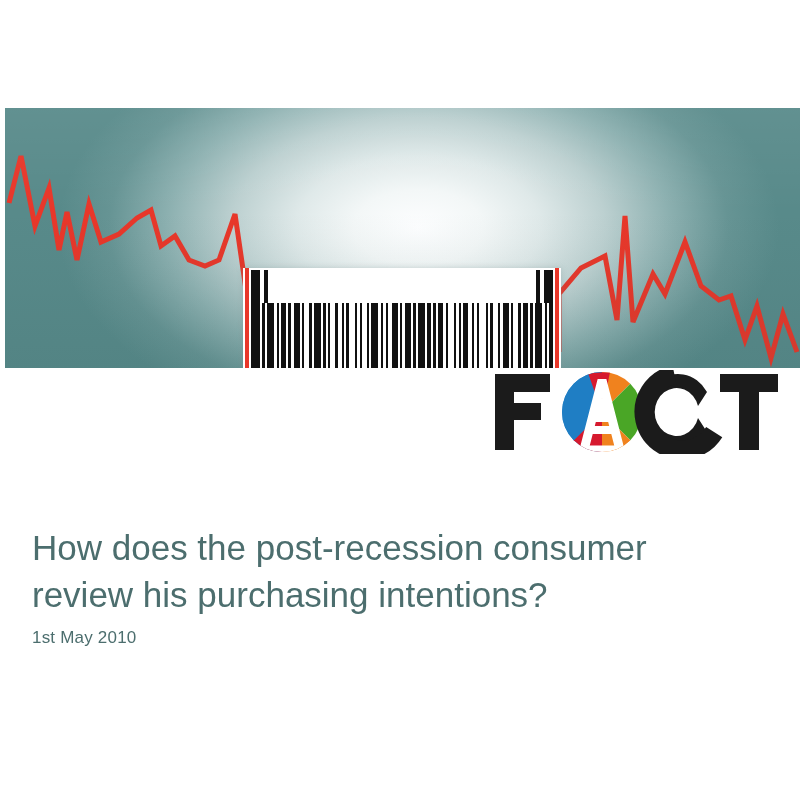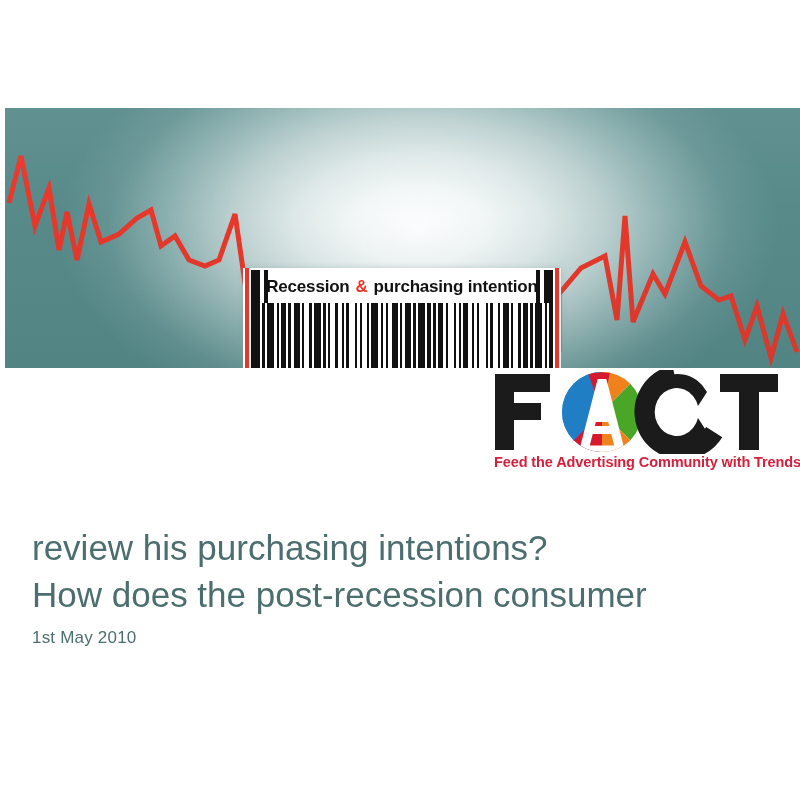--- a/index.html
+++ b/index.html
@@ -197,25 +197,20 @@
     <div id="hero-sheen"></div>
 
     <div id="barcode-block">
       <div id="barcode-rail-left"></div>
       <div id="barcode-rail-right"></div>
       <div id="guard-left" class="barcode-guard"></div>
       <div id="guard-left2" class="barcode-guard2"></div>
       <div id="guard-right" class="barcode-guard"></div>
       <div id="guard-right2" class="barcode-guard2"></div>
 
-      <div id="barcode-title">
-        <span>Recession</span>
-        <span class="amp">&amp;</span>
-        <span>purchasing intention</span>
-      </div>
 
       <div id="barcode-bars">
           <div class="bar" style="flex: 5 0 0px;"></div>
           <div class="gap" style="flex: 2 0 0px;"></div>
           <div class="bar" style="flex: 3 0 0px;"></div>
           <div class="gap" style="flex: 2 0 0px;"></div>
           <div class="bar" style="flex: 7 0 0px;"></div>
           <div class="gap" style="flex: 3 0 0px;"></div>
           <div class="bar" style="flex: 2 0 0px;"></div>
           <div class="gap" style="flex: 2 0 0px;"></div>
@@ -349,23 +344,22 @@
           <path d="M 215 22 A 34 38 0 1 0 215 62 L 206 48 A 22 24 0 1 1 206 36 Z" fill="#1b1b1b"></path>
           <circle cx="190" cy="42" r="38" fill="none" stroke="#1b1b1b" stroke-width="19" stroke-dasharray="150 90" transform="rotate(32 190 42)"></circle>
         </g>
 
         <g>
           <rect x="228" y="4" width="58" height="18" fill="#1b1b1b"></rect>
           <rect x="247" y="4" width="20" height="76" fill="#1b1b1b"></rect>
         </g>
       </svg>
     </div>
-    <div id="logo-tagline">Feed the Advertising Community with Trends</div>
   </div>
 
   <div id="headline">
+    <span class="hl-line">How does the post-recession consumer</span>
     <span class="hl-line">review his purchasing intentions?</span>
-    <span class="hl-line">How does the post-recession consumer</span>
   </div>
 
   <div id="subdate">1st May 2010</div>
 
 </div>
 
 </body></html>

